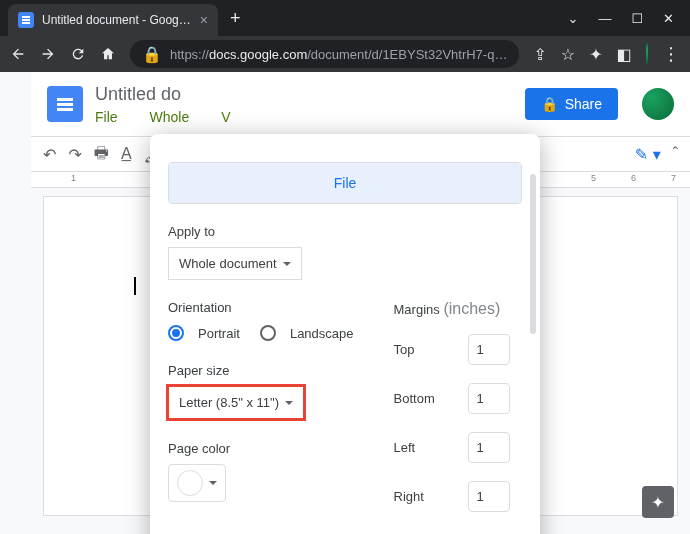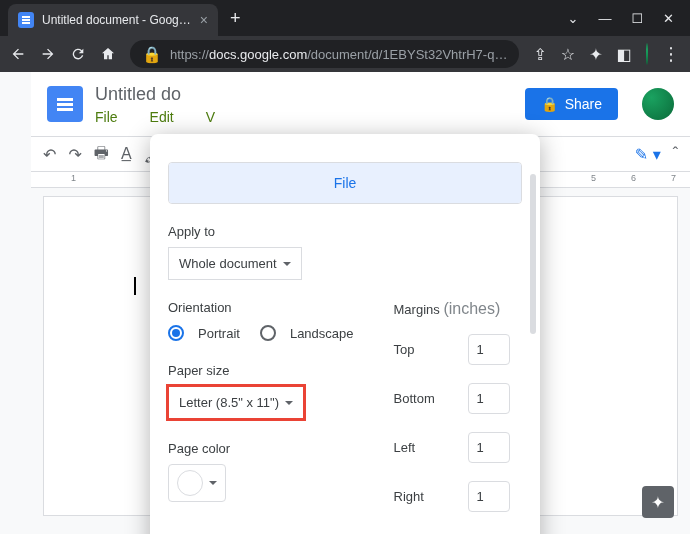--- a/index.html
+++ b/index.html
@@ -134,21 +134,21 @@
   <span class="menu-dots">⋮</span>
 </div>
 
 <div class="docs">
   <div class="docs-header">
     <div class="docs-logo"></div>
     <div class="doc-tcol">
       <div class="doc-title">Untitled do</div>
       <div class="doc-menus">
         <span>File</span>
-        <span>Edit</span>
+        <span>Whole</span>
         <span>V</span>
       </div>
     </div>
     <div class="share-btn">
       <span>🔒</span>
       <span>Share</span>
     </div>
     <div class="user-avatar"></div>
   </div>
 

